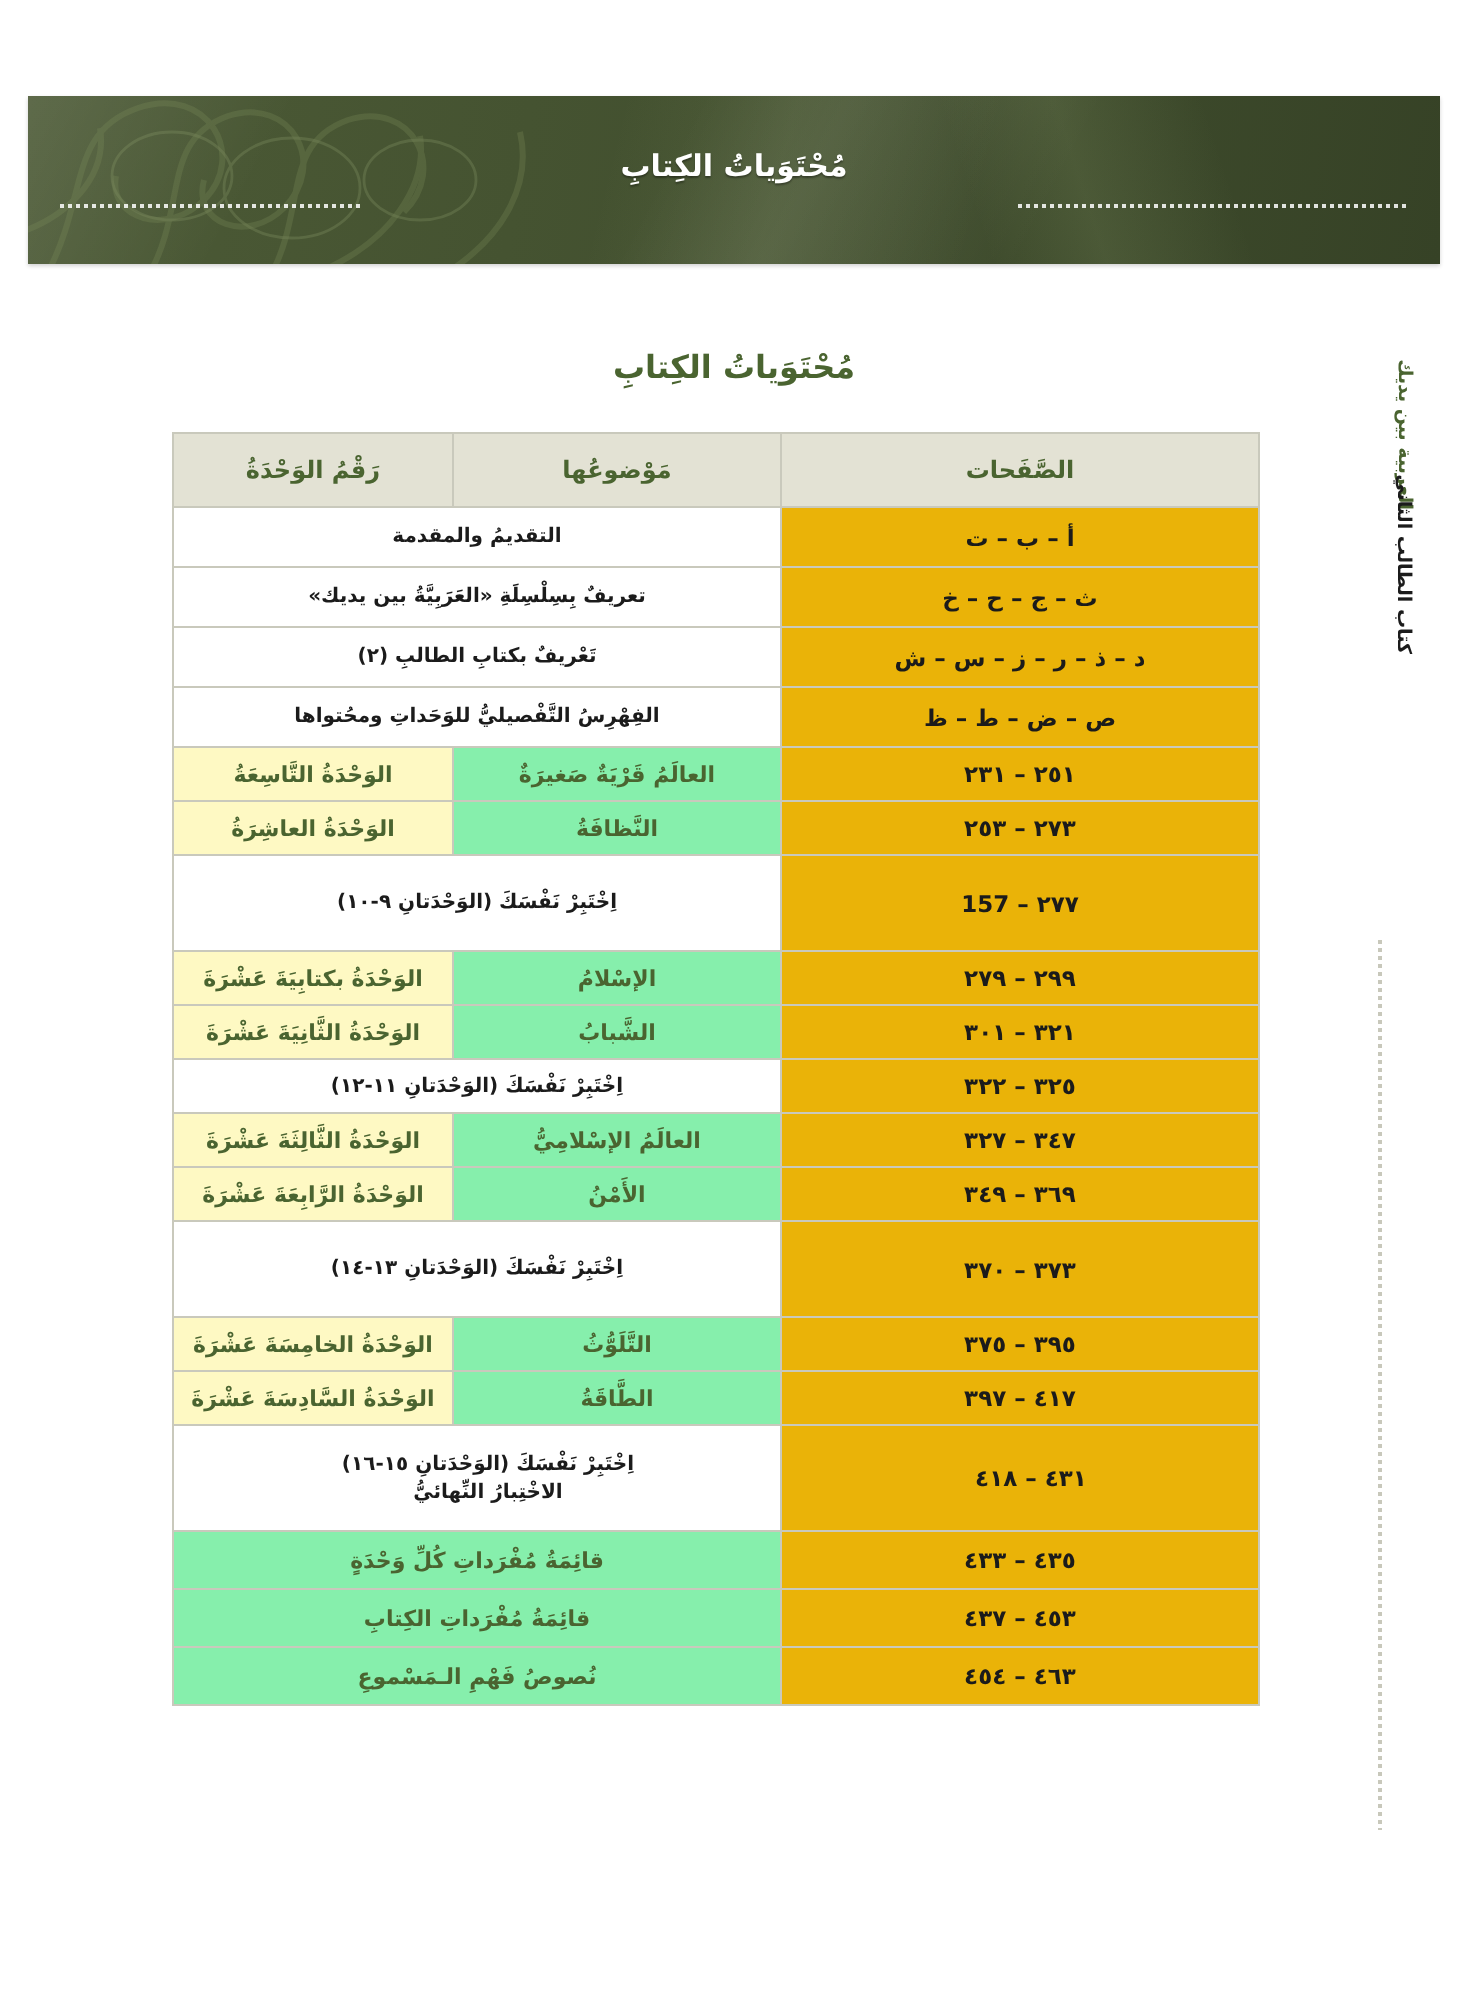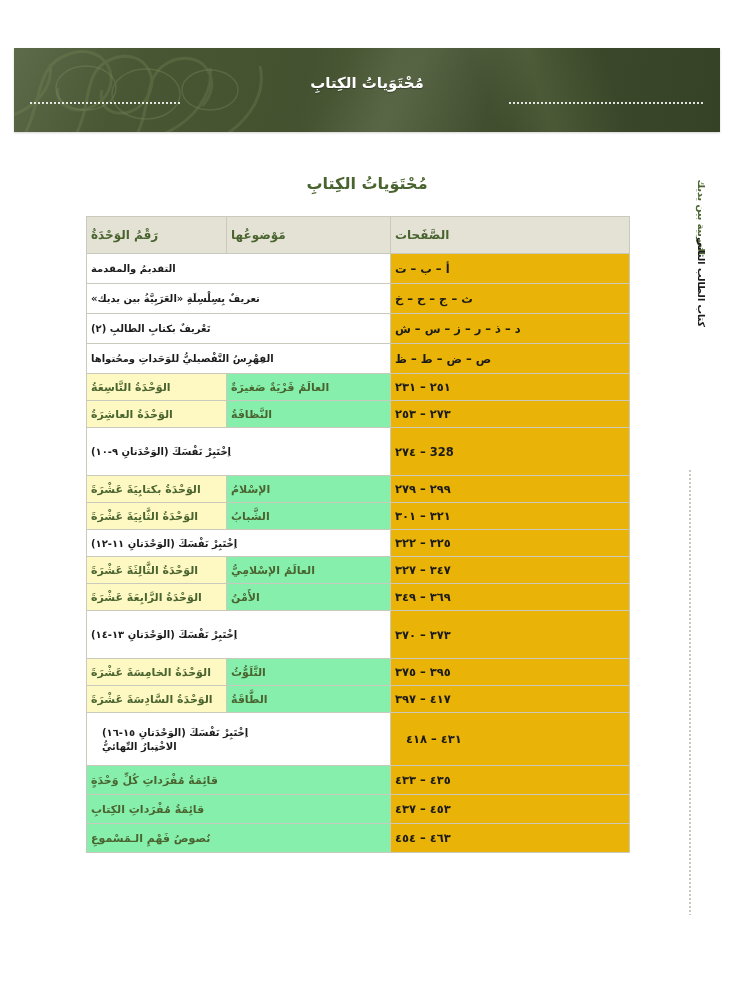--- a/index.html
+++ b/index.html
@@ -106,21 +106,21 @@
     width: 543px;
   }
   table.toc {
     width: 543px;
     border-collapse: collapse;
     table-layout: fixed;
     font-size: 10.5px;
   }
   table.toc td, table.toc th {
     border: 1px solid #c9c9bc;
-    text-align: left;
+    text-align: center;
     vertical-align: middle;
     padding: 0 4px;
   }
   col.c-pages { width: 239px; }
   col.c-topic { width: 164px; }
   col.c-unit  { width: 140px; }
 
   thead th {
     background: #e3e2d4;
     color: #4a6430;
@@ -264,21 +264,21 @@
         <td class="unit-tan">الوَحْدَةُ التَّاسِعَةُ</td>
       </tr>
 
       <tr class="unit-row">
         <td class="pages">٢٧٣ – ٢٥٣</td>
         <td class="topic-tan">النَّظافَةُ</td>
         <td class="unit-tan">الوَحْدَةُ العاشِرَةُ</td>
       </tr>
 
       <tr class="test-row">
-        <td class="pages">328 – ٢٧٤</td>
+        <td class="pages">٢٧٧ – 157</td>
         <td class="topic-plain" colspan="2">اِخْتَبِرْ نَفْسَكَ  (الوَحْدَتانِ ٩-١٠)</td>
       </tr>
 
       <tr class="unit-row">
         <td class="pages">٢٩٩ – ٢٧٩</td>
         <td class="topic-tan">الإسْلامُ</td>
         <td class="unit-tan">الوَحْدَةُ بكتابِيَةَ عَشْرَةَ</td>
       </tr>
 
       <tr class="unit-row">

